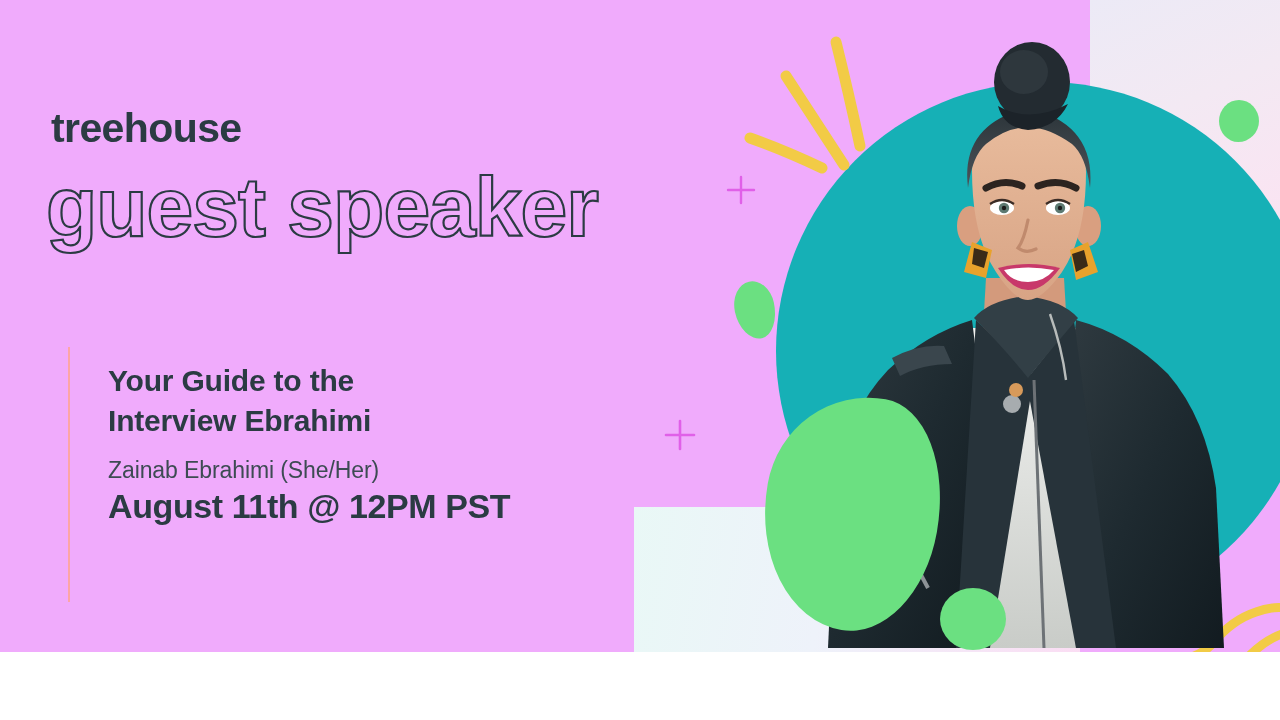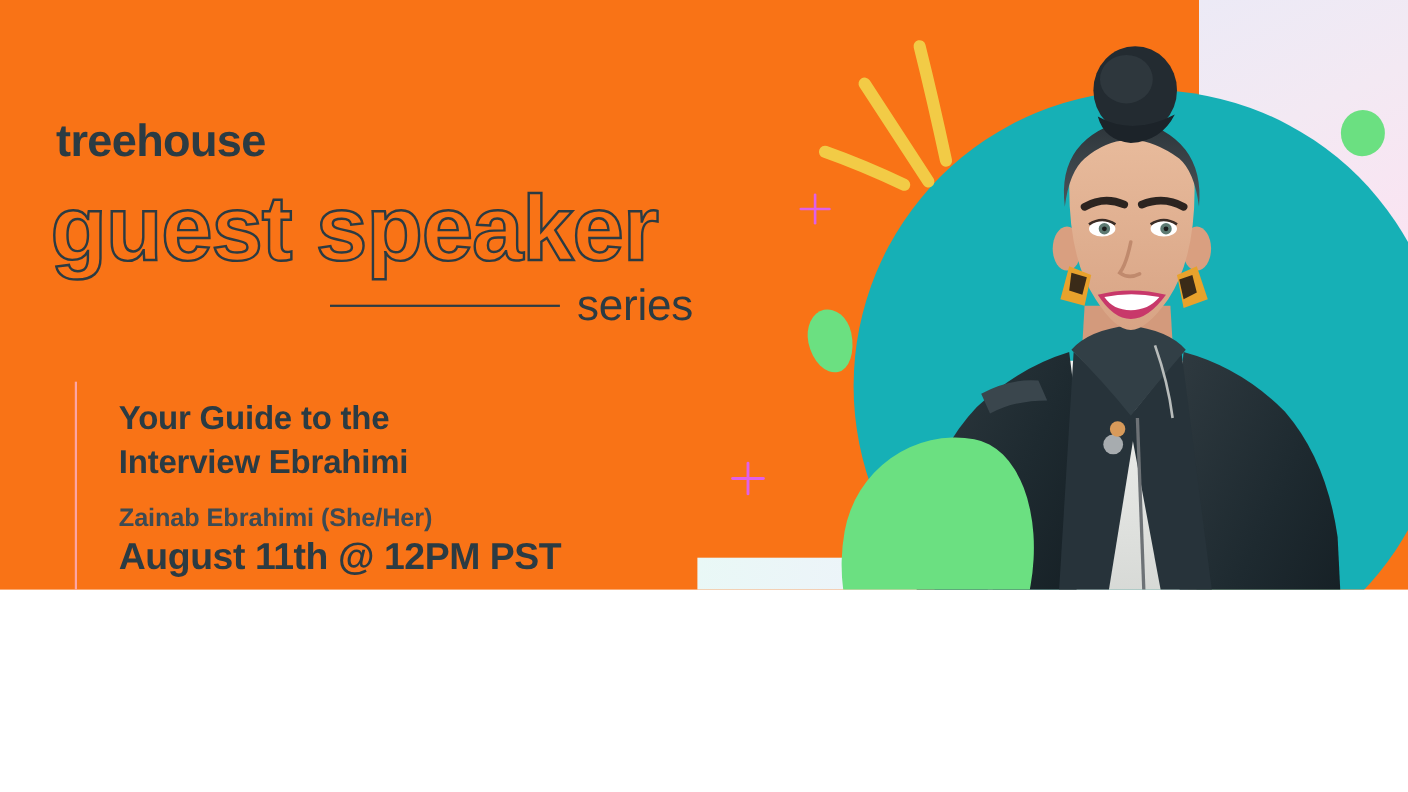--- a/index.html
+++ b/index.html
@@ -6,22 +6,22 @@
     margin: 0; padding: 0;
     width: 1280px; height: 720px;
     overflow: hidden;
     background: #ffffff;
     font-family: "Liberation Sans", sans-serif;
   }
 
   #stage {
     position: relative;
     width: 1280px;
-    height: 536px;
-    background: #f97316;
+    height: 652px;
+    background: #f0abfc;
     overflow: hidden;
   }
 
   
   .panel-tr {
     position: absolute;
     left: 1090px; top: 0;
     width: 190px; height: 237px;
     background: linear-gradient(155deg, #eceaf6 0%, #f3e9f3 45%, #fbe3f2 100%);
   }
@@ -140,21 +140,21 @@
   .talk-title {
     font-size: 30px;
     font-weight: 600;
     color: #2b3b43;
     line-height: 1.32;
     letter-spacing: -0.2px;
     margin: 14px 0 0 0;
   }
   .speaker-line {
     font-size: 23px;
-    font-weight: 700;
+    font-weight: 400;
     color: #3d4b53;
     line-height: 1.42;
     letter-spacing: -0.1px;
     margin-top: 14px;
   }
   .datetime {
     font-size: 34px;
     font-weight: 700;
     color: #2b3b43;
     letter-spacing: -0.4px;
@@ -295,24 +295,20 @@
 
   <div class="blob blob-big"></div>
   <div class="blob blob-dot"></div>
 
   <div class="wordmark">treehouse</div>
 
   <svg class="headline-outline" viewBox="0 0 640 100">
     <text id="outlineText" x="2" y="76" font-family="'Liberation Sans', sans-serif" font-size="84" font-weight="700" letter-spacing="-1" fill="none" stroke="#2b3b43" stroke-width="2.2">guest speaker</text>
   </svg>
 
-  <div class="series-row">
-    <span class="series-rule"></span>
-    <span class="series-word">series</span>
-  </div>
 
   <div class="detail-block">
     <div class="talk-title">
       <div>Your Guide to the</div>
       <div>Interview Ebrahimi</div>
     </div>
     <div class="speaker-line">
       <div>Zainab Ebrahimi (She/Her)</div>
     </div>
     <div class="datetime">August 11th @ 12PM PST</div>

